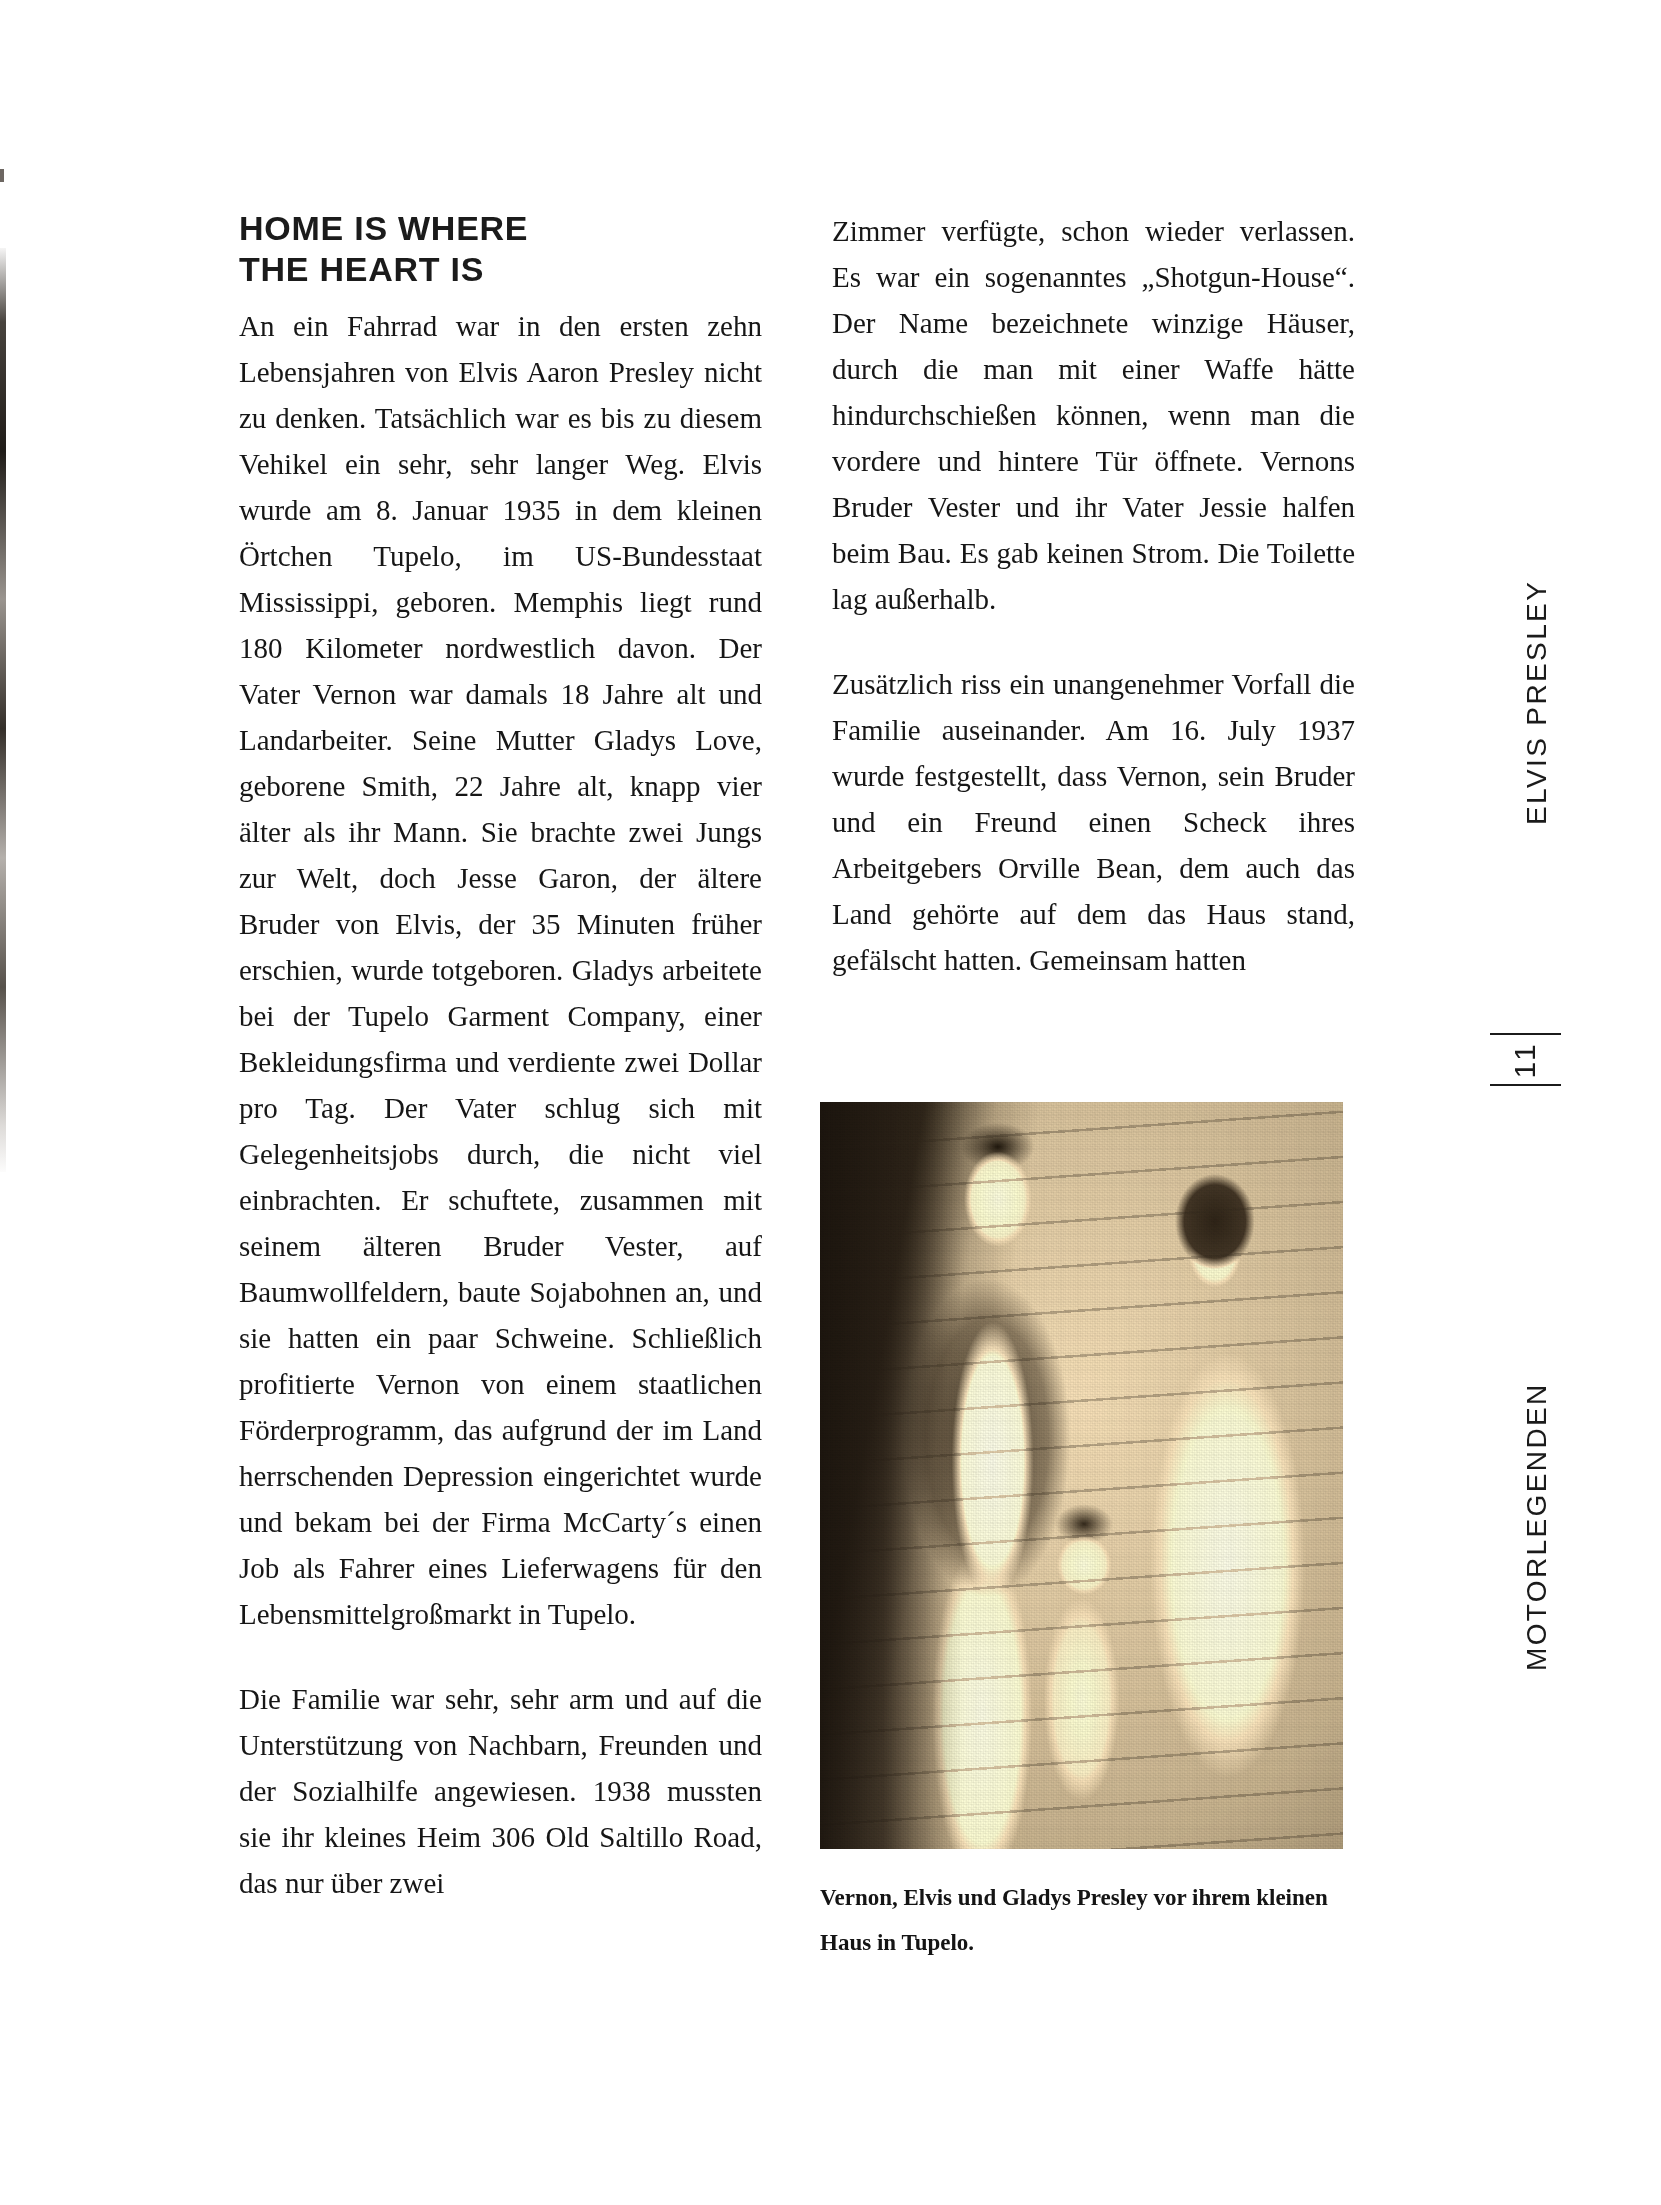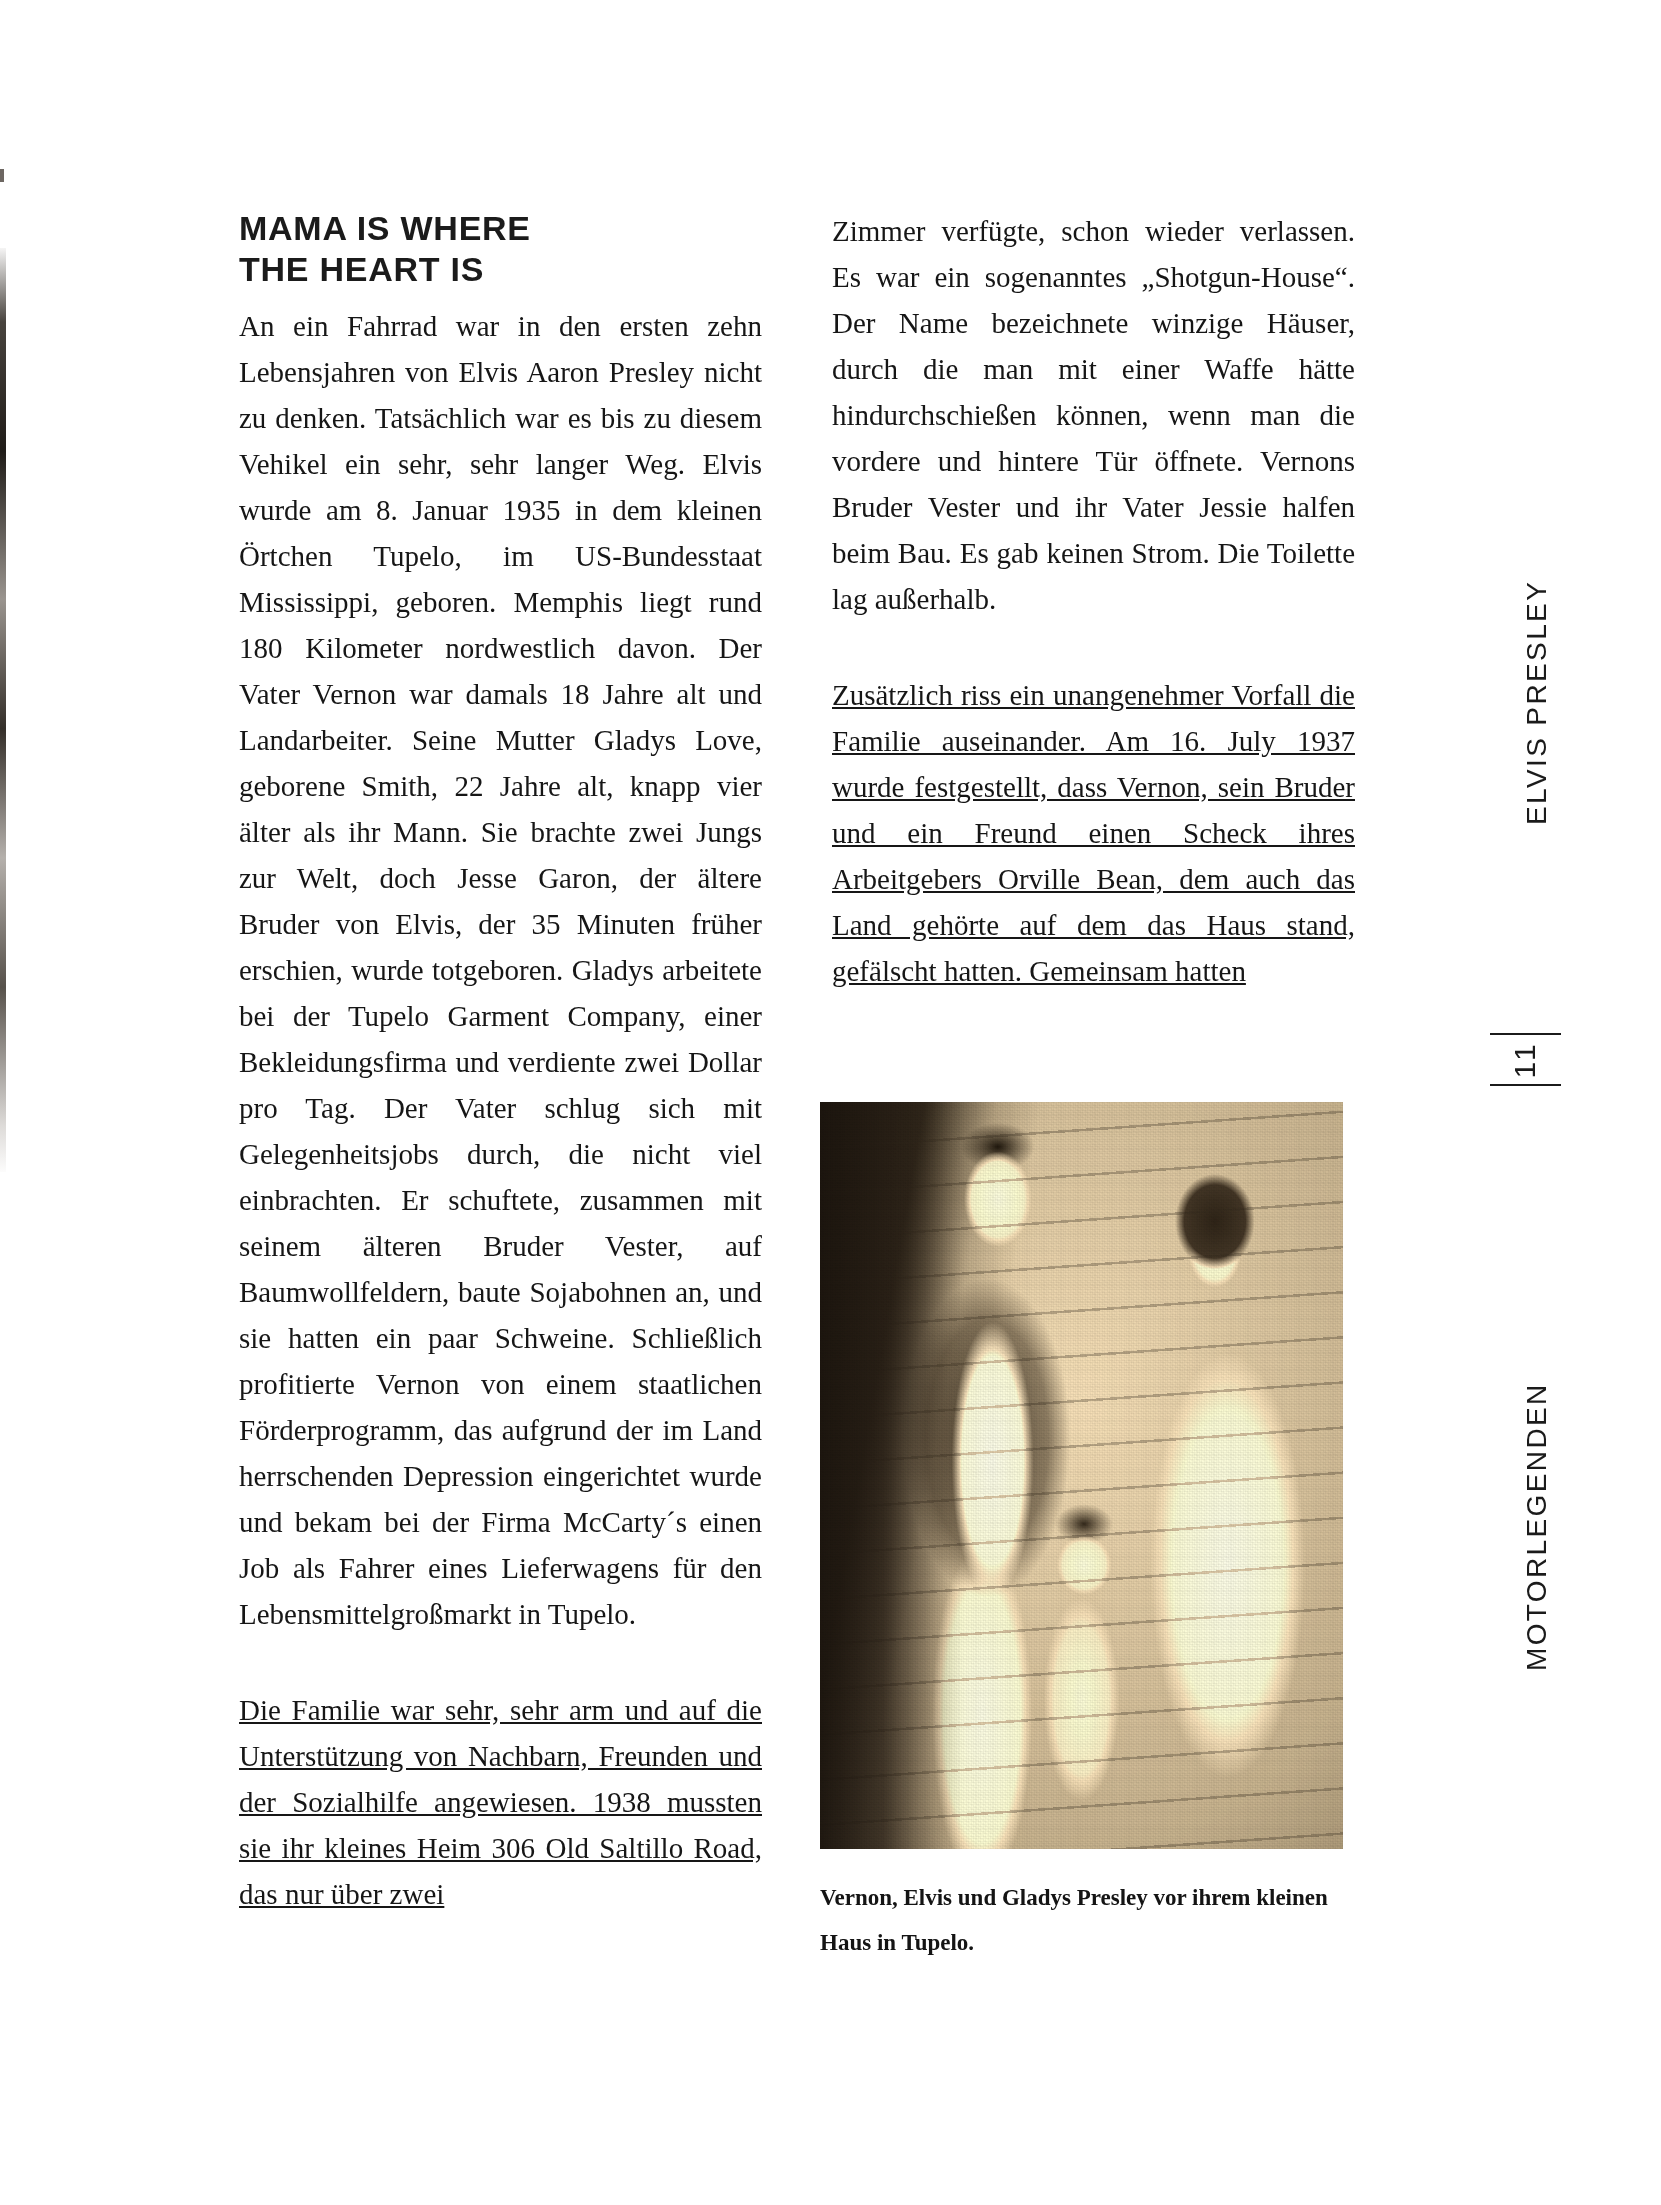--- a/index.html
+++ b/index.html
@@ -76,21 +76,21 @@
   p.body-par {
     font-family: "Liberation Serif", serif;
     font-size: 29px;
     line-height: 46px;
     text-align: justify;
     text-justify: inter-word;
     margin: 0;
     color: #161616;
     -webkit-font-smoothing: antialiased;
   }
-  p.body-par + p.body-par { margin-top: 50px; text-decoration: underline; }
+  p.body-par + p.body-par { margin-top: 39px; }
 
   
   .col, .caption { font-stretch: semi-condensed; }
 
   
   .photo-wrap {
     position: absolute;
     left: 820px;
     top: 1102px;
     width: 523px;
@@ -212,21 +212,21 @@
 </head>
 <body>
 
 <div class="page">
 
   <div class="scan-edge"></div>
   <div class="scan-edge2"></div>
 
   <div class="col col-left">
     <h2 class="section-head">
-      <span>MAMA IS WHERE</span><br>
+      <span>HOME IS WHERE</span><br>
       <span>THE HEART IS</span>
     </h2>
     <p class="body-par">An ein Fahrrad war in den ersten zehn Lebensjahren von Elvis Aaron Presley nicht zu denken. Tatsächlich war es bis zu diesem Vehikel ein sehr, sehr langer Weg. Elvis wurde am 8. Januar 1935 in dem kleinen Örtchen Tupelo, im US-Bundesstaat Mississippi, geboren. Memphis liegt rund 180 Kilometer nordwestlich davon. Der Vater Vernon war damals 18 Jahre alt und Landarbeiter. Seine Mutter Gladys Love, geborene Smith, 22 Jahre alt, knapp vier älter als ihr Mann. Sie brachte zwei Jungs zur Welt, doch Jesse Garon, der ältere Bruder von Elvis, der 35 Minuten früher erschien, wurde totgeboren. Gladys arbeitete bei der Tupelo Garment Company, einer Bekleidungsfirma und verdiente zwei Dollar pro Tag. Der Vater schlug sich mit Gelegenheitsjobs durch, die nicht viel einbrachten. Er schuftete, zusammen mit seinem älteren Bruder Vester, auf Baumwollfeldern, baute Sojabohnen an, und sie hatten ein paar Schweine. Schließlich profitierte Vernon von einem staatlichen Förderprogramm, das aufgrund der im Land herrschenden Depression eingerichtet wurde und bekam bei der Firma McCarty´s einen Job als Fahrer eines Lieferwagens für den Lebensmittelgroßmarkt in Tupelo.</p>
     <p class="body-par">Die Familie war sehr, sehr arm und auf die Unterstützung von Nachbarn, Freunden und der Sozialhilfe angewiesen. 1938 mussten sie ihr kleines Heim 306 Old Saltillo Road, das nur über zwei</p>
   </div>
 
   <div class="col col-right">
     <p class="body-par">Zimmer verfügte, schon wieder verlassen. Es war ein sogenanntes „Shotgun-House“. Der Name bezeichnete winzige Häuser, durch die man mit einer Waffe hätte hindurchschießen können, wenn man die vordere und hintere Tür öffnete. Vernons Bruder Vester und ihr Vater Jessie halfen beim Bau. Es gab keinen Strom. Die Toilette lag außerhalb.</p>
     <p class="body-par">Zusätzlich riss ein unangenehmer Vorfall die Familie auseinander. Am 16. July 1937 wurde festgestellt, dass Vernon, sein Bruder und ein Freund einen Scheck ihres Arbeitgebers Orville Bean, dem auch das Land gehörte auf dem das Haus stand, gefälscht hatten. Gemeinsam hatten</p>
   </div>

